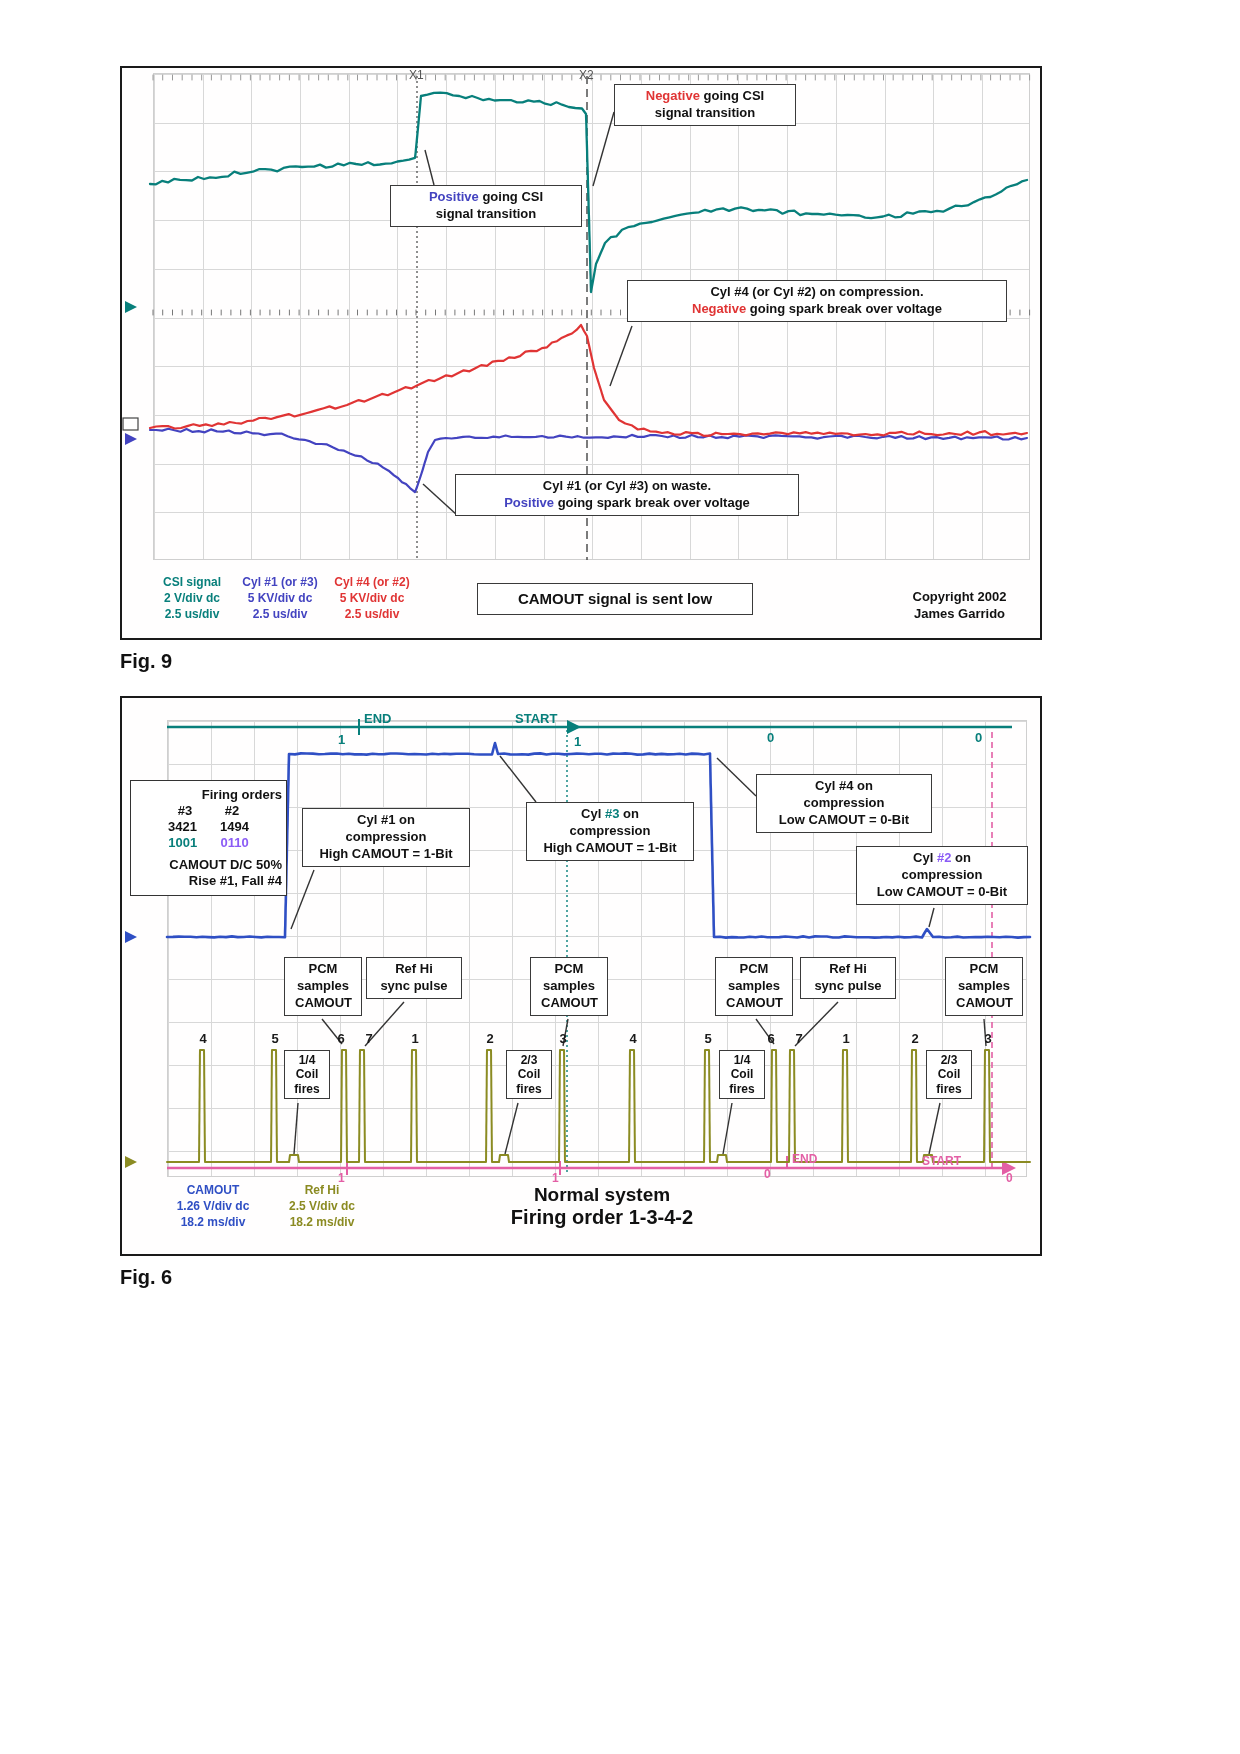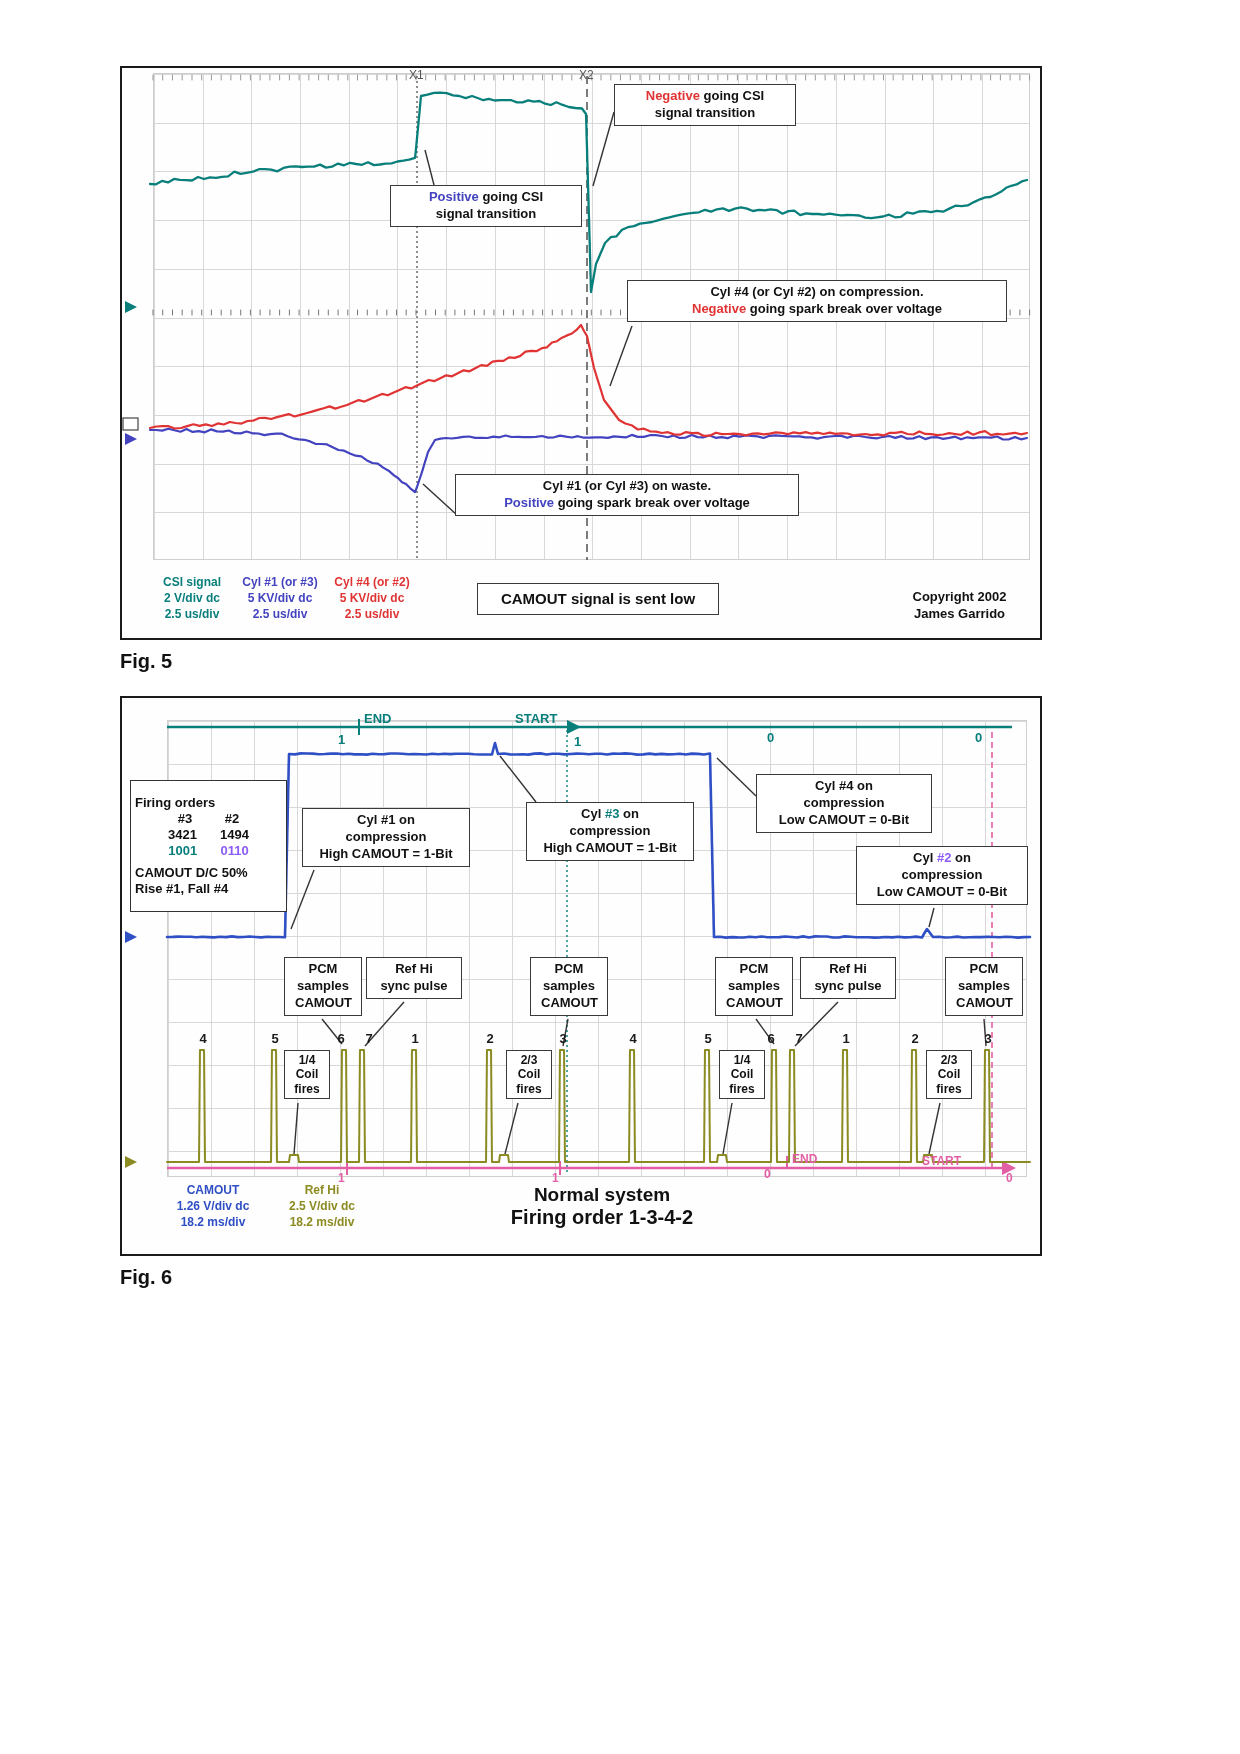--- a/index.html
+++ b/index.html
@@ -14,22 +14,22 @@
   .callout{position:absolute;z-index:3;background:#fff;border:1.5px solid #3a3a3a;
            padding:3px 10px;text-align:center;font-size:13px;font-weight:700;line-height:1.3;color:#111}
   .small-box{font-size:12px;line-height:1.2;padding:2px 4px}
   .note-box{font-size:15px;border-width:1.8px;padding:5px 10px}
   .lbl{position:absolute;z-index:3;font-weight:700;white-space:nowrap;color:#111}
   .curlbl{position:absolute;z-index:3;font-size:12px;color:#555;font-weight:400}
   .legend{position:absolute;z-index:3;font-size:12px;line-height:16px;text-align:center;font-weight:700}
   .plabel{position:absolute;z-index:3;width:16px;text-align:center;font-size:13px;font-weight:700;color:#1a1a1a}
   .tm{position:absolute;z-index:3;color:#087f7b;font-weight:700;font-size:13px;white-space:nowrap}
   .bm{position:absolute;z-index:3;color:#e35fa5;font-weight:700;font-size:12px;white-space:nowrap}
-  .infobox{position:absolute;z-index:3;background:#fff;border:1.6px solid #333;padding:14px 4px;
-           text-align:left;font-size:13px;font-weight:700;line-height:16px}
+  .infobox{position:absolute;z-index:3;background:#fff;border:1.6px solid #333;padding:6px 4px;
+           text-align:right;font-size:13px;font-weight:700;line-height:16px}
   .ib-row{display:flex;justify-content:space-evenly;padding:0 10px}
   .caption{position:absolute;font-size:20px;font-weight:700;color:#111}
   .copyright{position:absolute;z-index:3;font-size:13px;font-weight:600;text-align:center;line-height:17px}
   .c-red{color:#e03434}
   .c-bluev{color:#4343c0}
   .c-teal{color:#087f7b}
   .c-mag{color:#8b5cf6}
   .c-blue6{color:#2f4fc4}
   .c-olive{color:#8b8b22}
 </style>
@@ -78,21 +78,21 @@
     <div class="callout" style="left:505px;top:212px;width:380px">
       <div>Cyl #4 (or Cyl #2) on compression.</div>
       <div><span class="c-red">Negative</span><span> going spark break over voltage</span></div>
     </div>
 
     <div class="callout" style="left:333px;top:406px;width:344px">
       <div>Cyl #1 (or Cyl #3) on waste.</div>
       <div><span class="c-bluev">Positive</span><span> going spark break over voltage</span></div>
     </div>
 
-    <div class="callout note-box" style="left:355px;top:515px;width:242px">CAMOUT signal is sent low</div>
+    <div class="callout note-box" style="left:355px;top:515px;width:276px">CAMOUT signal is sent low</div>
 
     <div class="legend c-teal" style="left:28px;top:506px;width:84px">
       <div>CSI signal</div>
       <div>2 V/div dc</div>
       <div>2.5 us/div</div>
     </div>
     <div class="legend c-bluev" style="left:112px;top:506px;width:92px">
       <div>Cyl #1 (or #3)</div>
       <div>5 KV/div dc</div>
       <div>2.5 us/div</div>
@@ -102,21 +102,21 @@
       <div>5 KV/div dc</div>
       <div>2.5 us/div</div>
     </div>
 
     <div class="copyright" style="left:760px;top:520px;width:155px">
       <div>Copyright 2002</div>
       <div>James Garrido</div>
     </div>
   </div>
 
-  <div class="caption" style="left:120px;top:650px">Fig. 5</div>
+  <div class="caption" style="left:120px;top:650px">Fig. 9</div>
 
   <div class="frame" style="left:120px;top:696px;width:922px;height:560px">
     <div class="grid" style="--cell:43px;left:45px;top:22px;width:860px;height:457px"></div>
 
     <svg id="fig6-svg" class="tracesvg" width="922" height="560" viewBox="0 0 922 560">
       <line x1="45" y1="29" x2="890" y2="29" stroke="#087f7b" stroke-width="2.4"></line>
       <line x1="237" y1="21" x2="237" y2="37" stroke="#087f7b" stroke-width="2"></line>
       <polygon points="445,22 459,29 445,36" fill="#087f7b"></polygon>
       <line x1="445" y1="32" x2="445" y2="476" stroke="#087f7b" stroke-width="1.4" stroke-dasharray="2 3"></line>
       <line x1="870" y1="34" x2="870" y2="470" stroke="#e35fa5" stroke-width="1.6" stroke-dasharray="6 4"></line>

